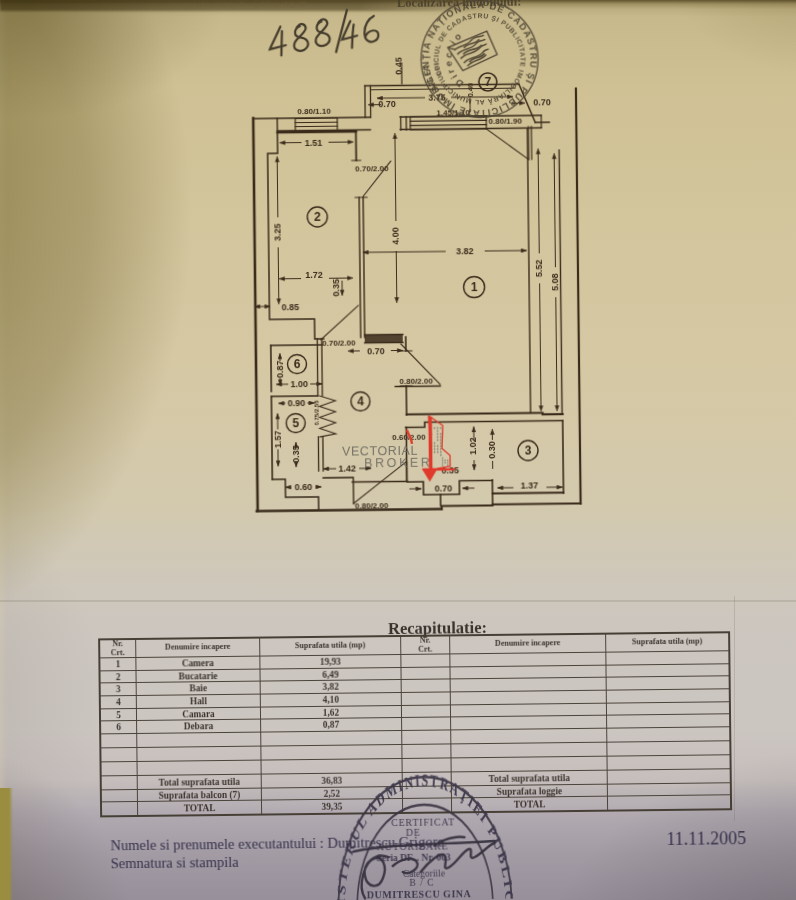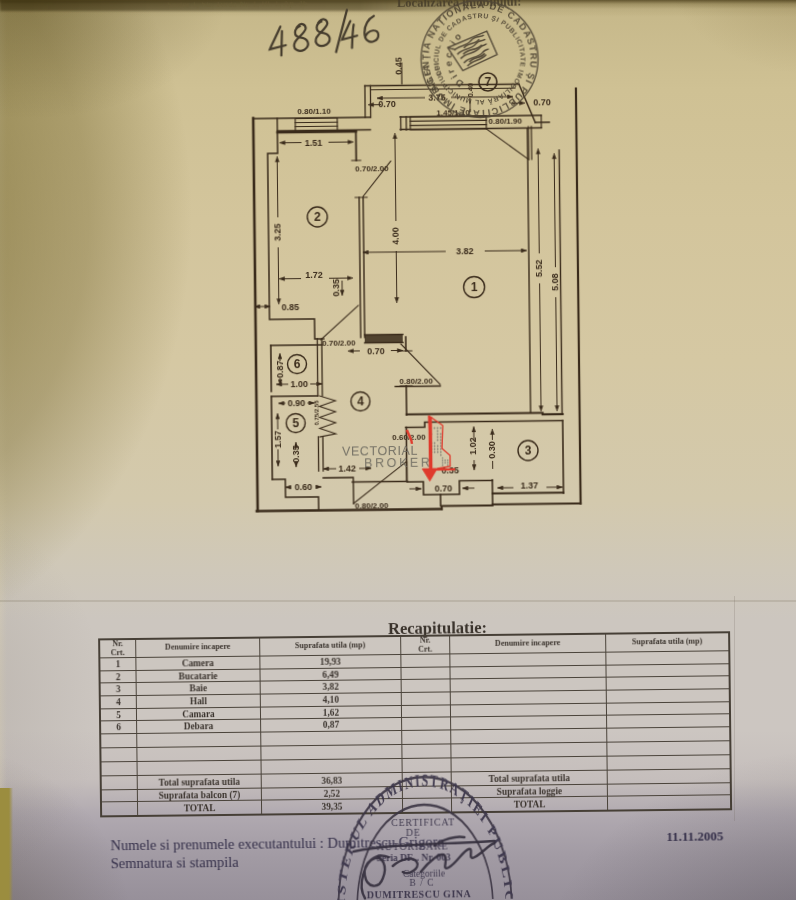--- a/index.html
+++ b/index.html
@@ -146,21 +146,21 @@
           <td>TOTAL</td>
           <td>39,35</td>
           <td></td>
           <td>TOTAL</td>
           <td></td>
         </tr>
 </tbody>
     </table>
 <div class="botline" style="left:106px;top:834px;">Numele si prenumele executantului : Dumitrescu Grigore</div>
 <div class="botline" style="left:106px;top:852px;">Semnatura si stampila</div>
-<div class="botline" style="left:662px;top:832px;font-weight:bold;font-size:13px;">11.11.2005</div>
+<div class="botline" style="left:662px;top:832px;font-weight:normal;font-size:18px;">11.11.2005</div>
 <svg class="abs" style="left:0;top:0" width="796" height="900" viewBox="0 0 796 900">
 <defs>
 <marker id="a" viewBox="0 0 8 6" refX="7.5" refY="3" markerWidth="6.2" markerHeight="4.6" orient="auto-start-reverse">
           <path d="M0,0L8,3L0,6z" fill="#3b2c1c"></path>
         </marker>
 </defs>
 <g stroke="#3a2b1b" fill="none" stroke-linecap="square">
 
 <path d="M257,116.5V509.5" stroke-width="2.6"></path>
 <path d="M256,509.5H441" stroke-width="2.4"></path>

